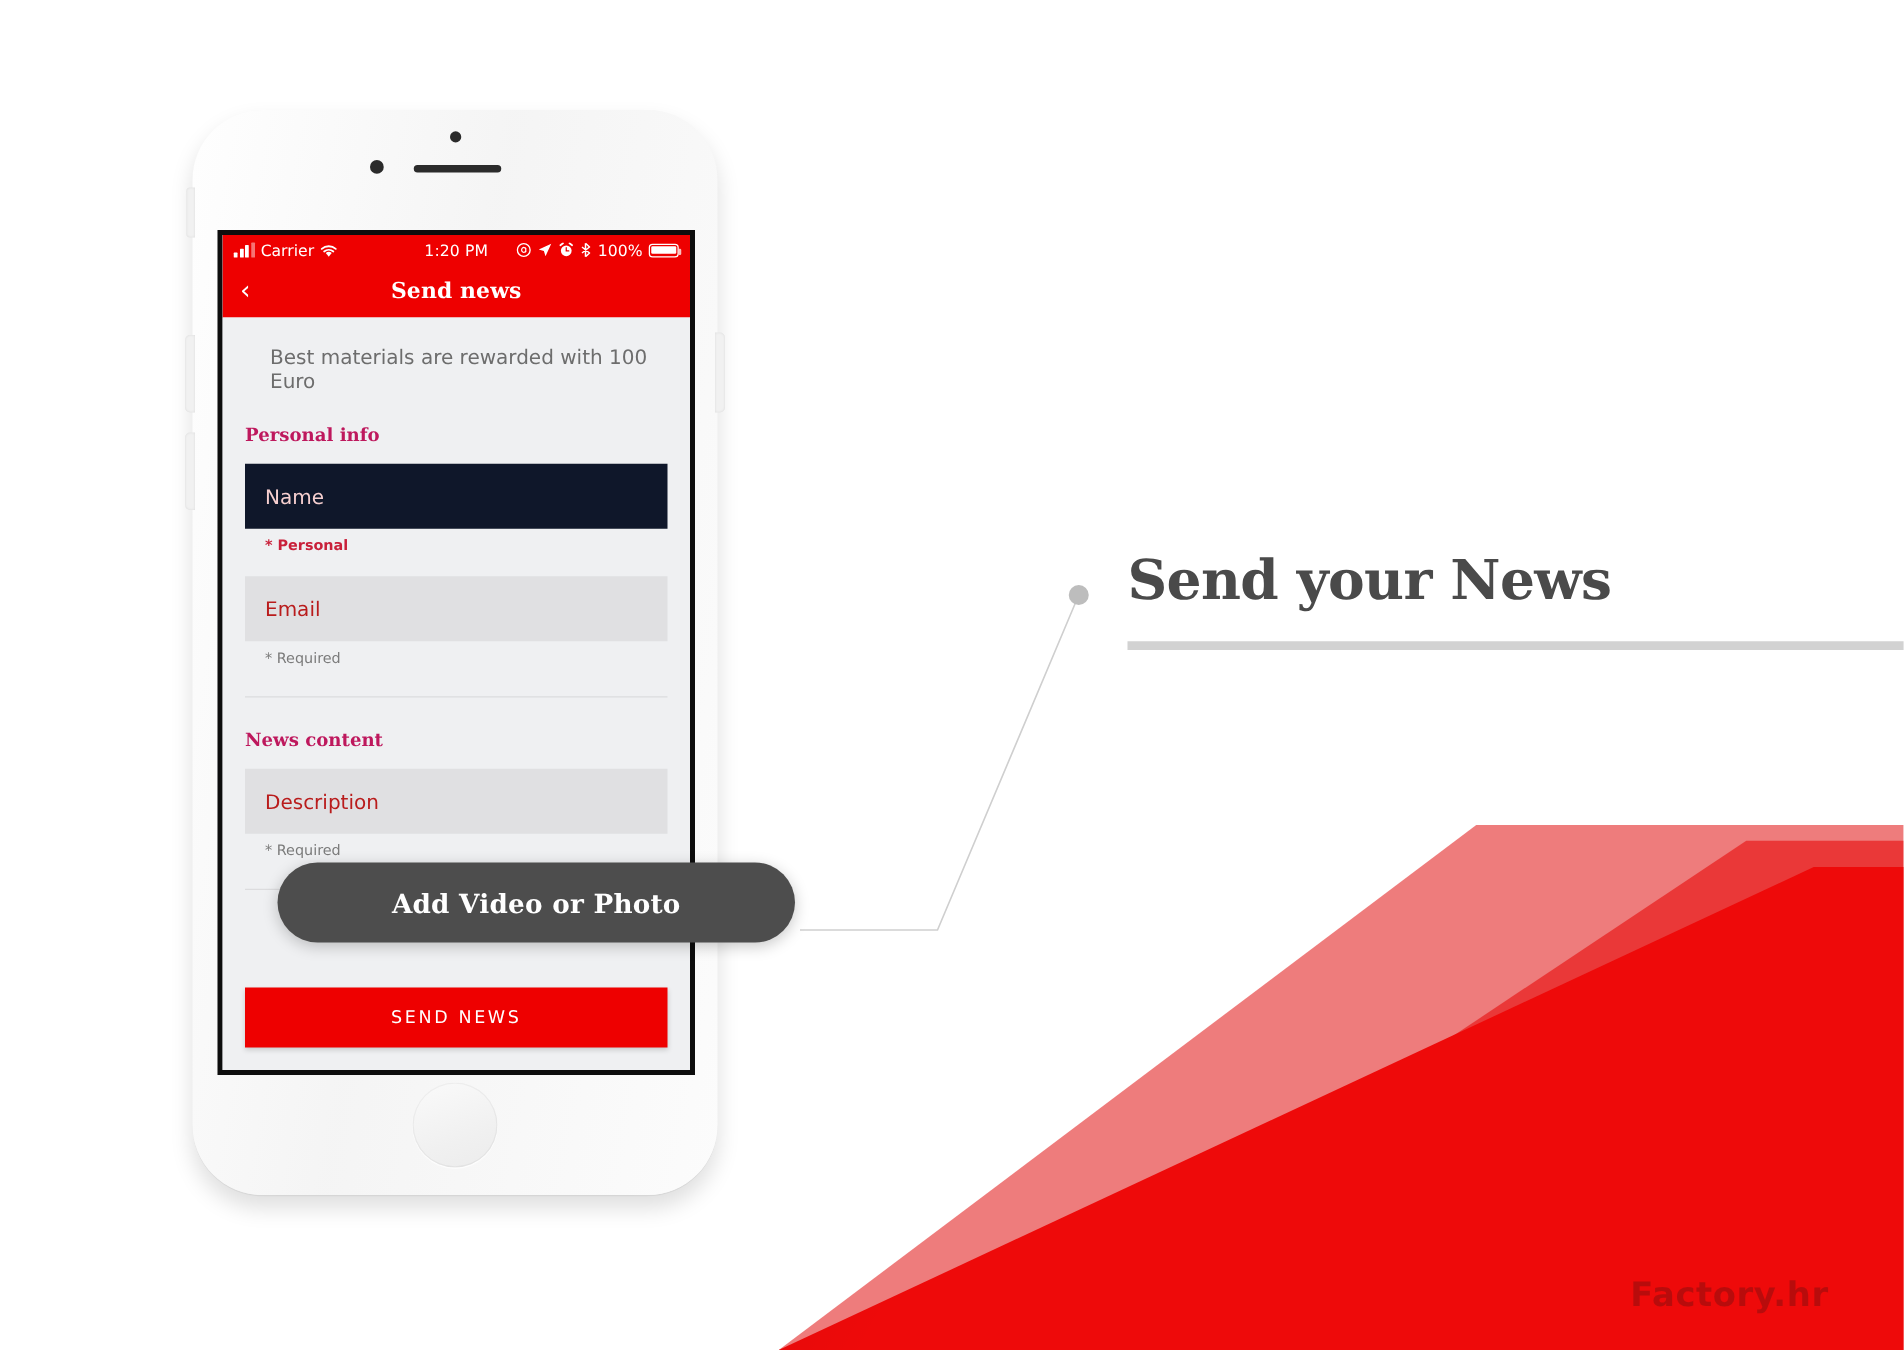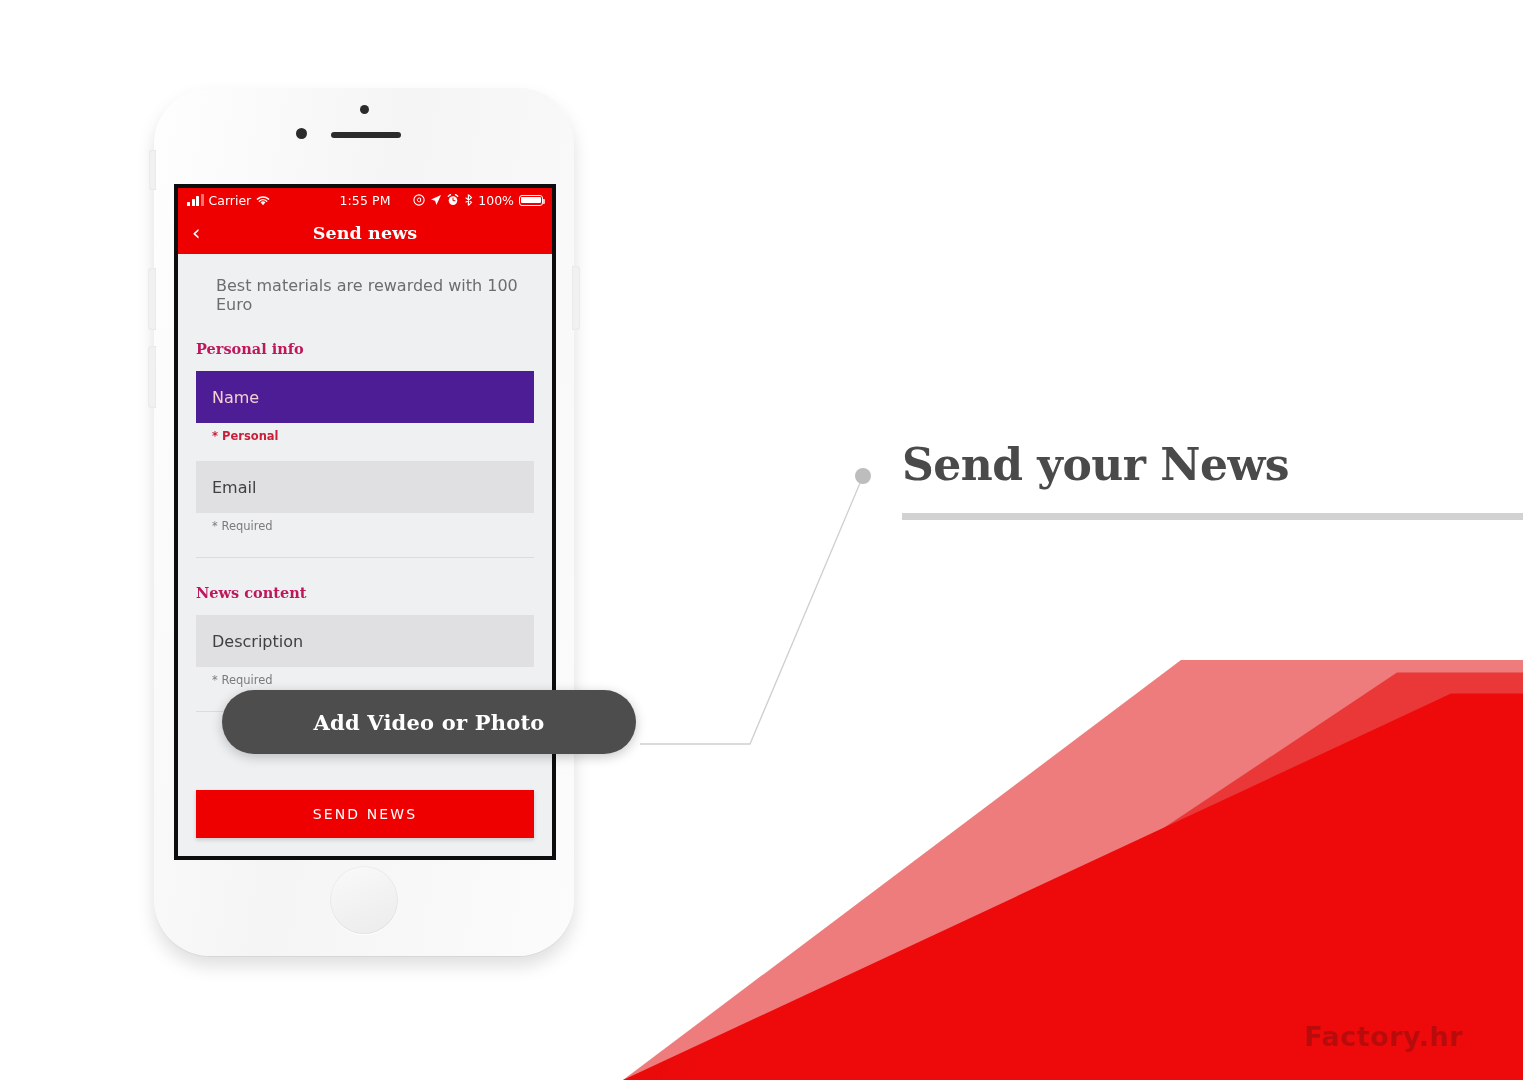--- a/index.html
+++ b/index.html
@@ -259,22 +259,22 @@
 
   .field {
     height: 52px;
     display: flex;
     align-items: center;
     padding: 0 16px;
     font-size: 16px;
     font-family: "DejaVu Sans", sans-serif;
     cursor: text;
   }
-  .field-error  { background: #4c1d95; color: #f6cfcf; align-items: center; }
-  .field-normal { background: #e0e0e2; color: #404040; }
+  .field-error  { background: #0f172a; color: #f6cfcf; align-items: center; }
+  .field-normal { background: #e0e0e2; color: #b91c1c; }
 
   .hint {
     font-size: 11.5px;
     padding: 6px 0 0 16px;
     font-family: "DejaVu Sans", sans-serif;
   }
   .hint-error  { color: #c9203a; font-weight: bold; }
   .hint-normal { color: #7b7b7b; }
 
   .divider {
@@ -371,21 +371,21 @@
             <i></i>
           </span>
         <span class="carrier">Carrier</span>
         <svg width="14" height="11" viewBox="0 0 14 11">
           <path d="M7 10.3 L4.6 7.3 a3.8 3.8 0 0 1 4.8 0 Z" fill="#fff"></path>
           <path d="M1.4 4.1 a8.4 8.4 0 0 1 11.2 0" stroke="#fff" stroke-width="1.5" fill="none" stroke-linecap="round"></path>
           <path d="M3.3 6.2 a5.7 5.7 0 0 1 7.4 0" stroke="#fff" stroke-width="1.4" fill="none" stroke-linecap="round"></path>
         </svg>
       </div>
 
-      <div class="sb-mid">1:55 PM</div>
+      <div class="sb-mid">1:20 PM</div>
 
       <div class="sb-right">
         <svg width="12" height="12" viewBox="0 0 12 12">
           <circle cx="6" cy="6" r="5.1" stroke="#fff" stroke-width="1.1" fill="none"></circle>
           <path d="M7.6 4.6 a1.9 1.9 0 1 0 0 2.6 M7.6 4.3 v3.2" stroke="#fff" stroke-width="1" fill="none"></path>
         </svg>
         <svg width="12" height="12" viewBox="0 0 12 12">
           <path d="M11 1 L1 5.6 L5.1 6.7 L6.4 11 Z" fill="#fff"></path>
         </svg>
         <svg width="12" height="12" viewBox="0 0 12 12">

